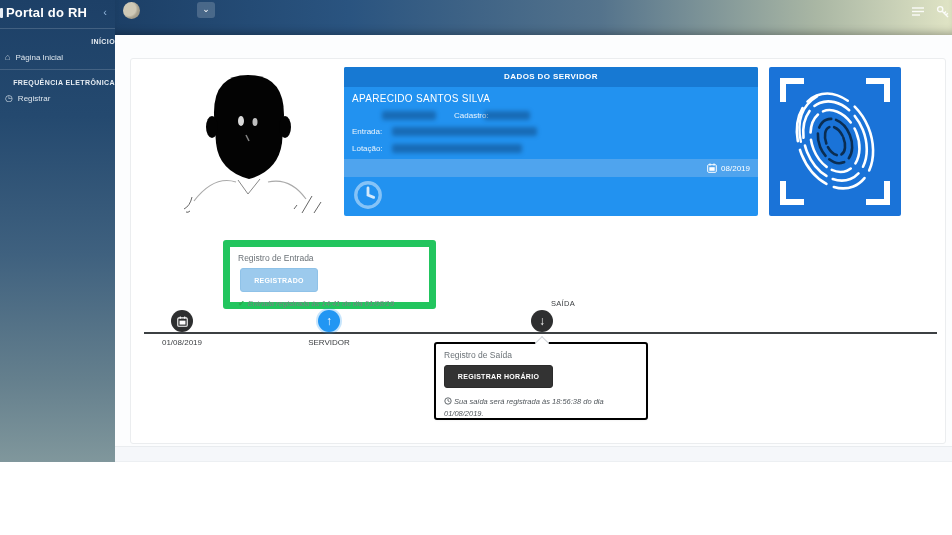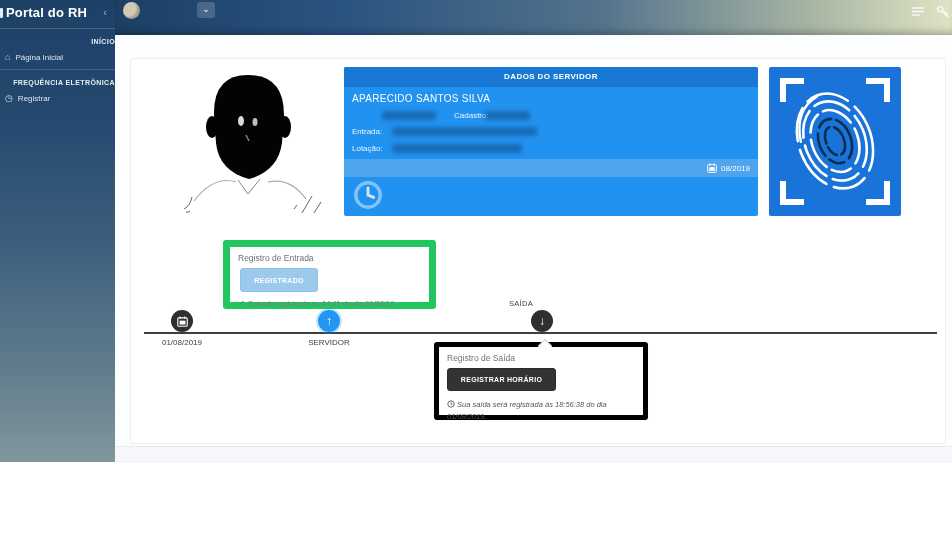--- a/index.html
+++ b/index.html
@@ -60,21 +60,21 @@
   .br { position:absolute; width:24px; height:24px; }
   .br.tl { left:11px; top:11px; border-left:6px solid #fff; border-top:6px solid #fff; }
   .br.tr { right:11px; top:11px; border-right:6px solid #fff; border-top:6px solid #fff; }
   .br.bl { left:11px; bottom:11px; border-left:6px solid #fff; border-bottom:6px solid #fff; }
   .br.brr { right:11px; bottom:11px; border-right:6px solid #fff; border-bottom:6px solid #fff; }
 
   
   .box-in { position:absolute; left:92px; top:181px; width:213px; height:69px; background:#fff;
     border:7px solid #22c55e; border-radius:3px; }
   .box-out { position:absolute; left:303px; top:283px; width:214px; height:78px; background:#fff;
-    border:5px solid #000000; border-radius:3px; box-shadow:0 1px 2px rgba(0,0,0,.04); }
+    border:2px solid #000000; border-radius:3px; box-shadow:0 1px 2px rgba(0,0,0,.04); }
   .box-title { position:absolute; left:8px; top:6px; font-size:8.5px; color:#6b7277; }
   .btn-reg { position:absolute; left:10px; top:21px; width:78px; height:24px; background:#9ccaed;
     border:1px solid #8fc2e8; border-radius:3px; color:#fff; font-size:7px; font-weight:bold;
     letter-spacing:.3px; font-family:inherit; cursor:pointer; }
   .btn-out { position:absolute; left:8px; top:21px; width:109px; height:23px; background:#333;
     border:1px solid #2b2b2b; border-radius:3px; color:#fff; font-size:7px; font-weight:bold;
     letter-spacing:.3px; font-family:inherit; cursor:pointer; }
   .note-in { position:absolute; left:8px; top:52px; font-size:7.5px; color:#7a8085; font-style:italic; white-space:nowrap;}
   .note-in .chk { color:#2da44e; font-style:normal; font-size:8px; margin-right:3px; }
   .note-out { position:absolute; left:8px; top:52px; width:196px; font-size:7.5px; color:#50565b;
@@ -83,21 +83,21 @@
     border-left:1px solid #cfd4d9; border-top:1px solid #cfd4d9; transform:rotate(45deg); }
 
   
   .tl-line { position:absolute; left:13px; top:273px; width:793px; height:2px; background:#3c4043; }
   .tl-circle { position:absolute; width:22px; height:22px; border-radius:50%; top:251px;
     display:flex; align-items:center; justify-content:center; cursor:pointer; }
   .tl-circle.dark { background:#2e2f30; }
   .tl-circle.blue { background:#2196f3; box-shadow:0 0 0 2px rgba(33,150,243,.25); }
   .tl-circle .arr { color:#fff; font-size:12px; font-weight:bold; line-height:1; }
   .tl-lab { position:absolute; top:279px; font-size:8px; color:#3a3d40; text-align:center; }
-  .tl-lab-top { position:absolute; top:240px; font-size:7.5px; color:#3a3d40; letter-spacing:.3px; text-align:left; }
+  .tl-lab-top { position:absolute; top:240px; font-size:7.5px; color:#3a3d40; letter-spacing:.3px; text-align:right; }
 
   .footer-strip { position:absolute; left:0; top:411px; width:837px; height:16px; background:#f5f7fa;
     border-top:1px solid #e9ecef; border-bottom:1px solid #eceff2; }
 </style>
 </head>
 <body>
 
 <div class="screen">
 
   <div class="navbar">

